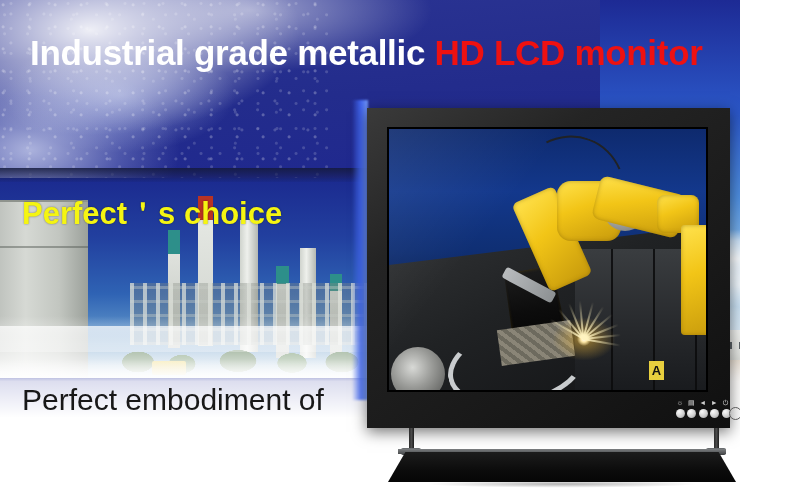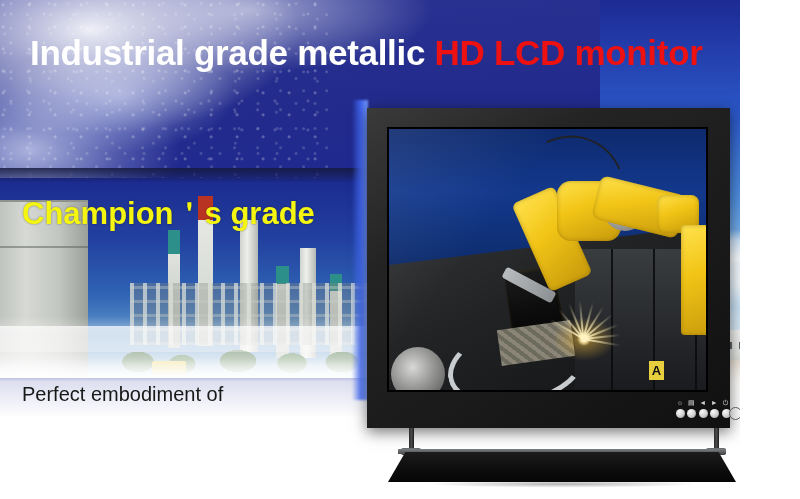--- a/index.html
+++ b/index.html
@@ -144,21 +144,21 @@
   .yellow-line{
     position:absolute;
     color:#f5f512;font-weight:700;white-space:nowrap;
     text-shadow:0 0 2px rgba(0,0,0,.45);
   }
   #yl1{left:22px;top:193px;font-size:31px;}
   #yl2{left:78px;top:248px;font-size:31px;}
 
   .dark-line{
     position:absolute;color:#181818;font-weight:400;white-space:nowrap;
-    font-size:20px;
+    font-size:30px;
   }
   #dl1{left:22px;top:383px;}
   #dl2{left:56px;top:423px;}
 
   
   .monitor{
     position:absolute;left:367px;top:108px;width:363px;height:320px;
     background:linear-gradient(145deg,#3a3a3a 0%,#242424 28%,#1b1b1b 60%,#101010 100%);
     box-shadow:0 4px 14px rgba(0,0,0,.55);
   }
@@ -330,21 +330,21 @@
   <div class="white-band"></div>
   <div class="ground"></div>
 
   <div class="glow-strip"></div>
 
   <div class="headline">
     <span class="w">Industrial grade metallic</span>
     <span class="r">HD LCD monitor</span>
   </div>
 
-  <div class="yellow-line" id="yl1">Champion＇s grade</div>
+  <div class="yellow-line" id="yl1">Perfect＇s choice</div>
 
   <div class="dark-line" id="dl1">Perfect embodiment of</div>
 
   <div class="monitor">
     <div class="bezel-inner">
       <div class="screen">
         <div class="mach"></div>
         <div class="mach2">
           <span class="seam" style="left:36px;"></span>
           <span class="seam" style="left:78px;"></span>

